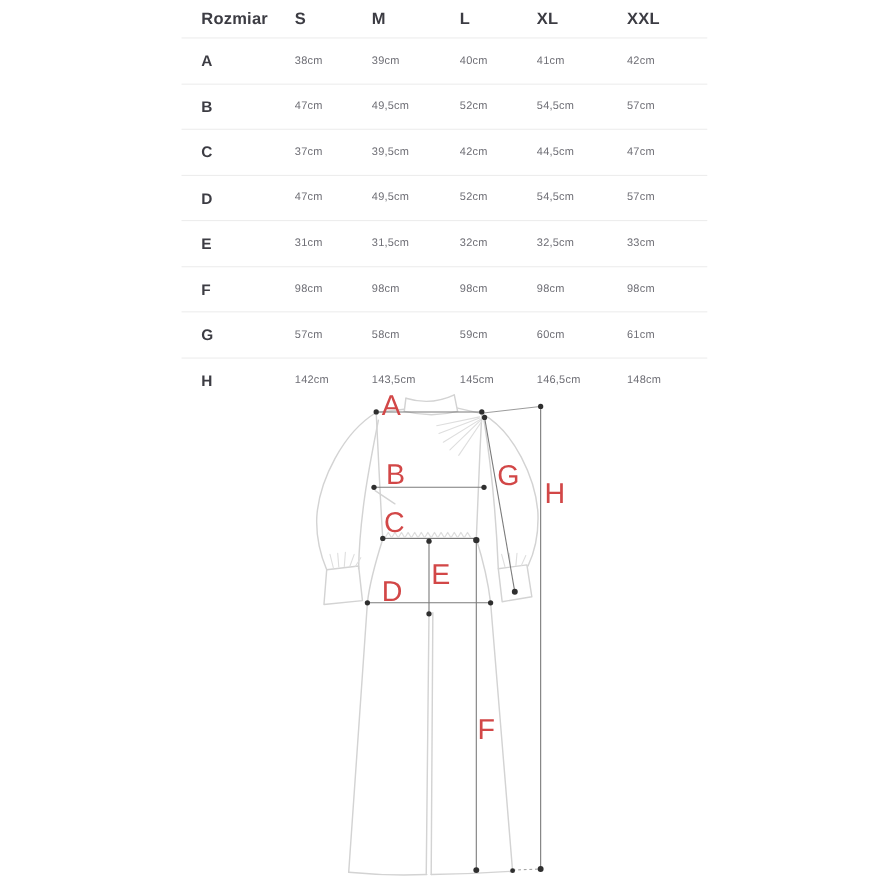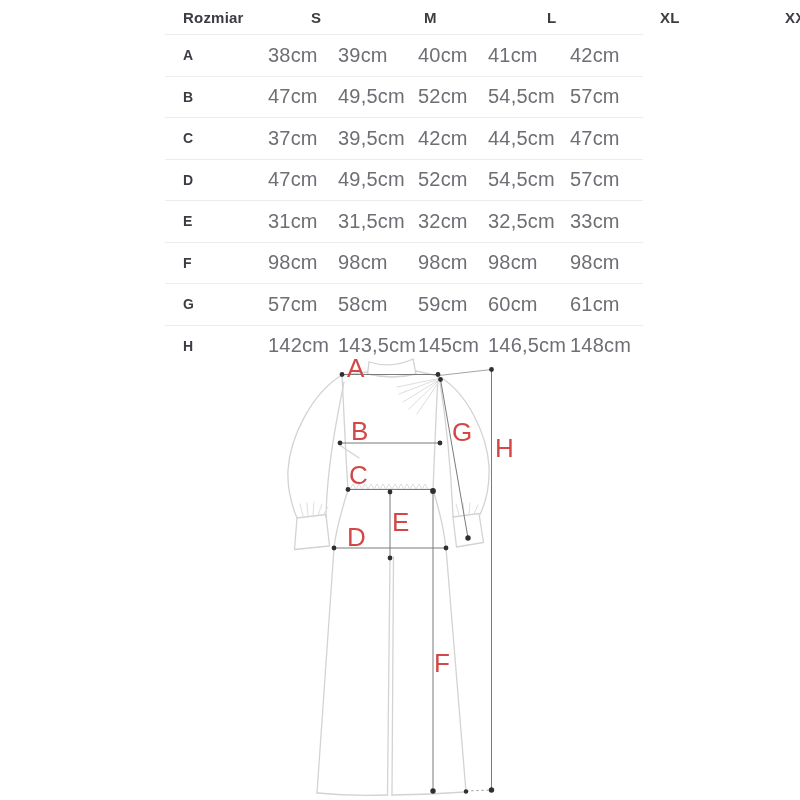--- a/index.html
+++ b/index.html
@@ -13,23 +13,23 @@
   }
   .trow{
     display:grid;
     grid-template-columns:85px 70px 80px 70px 82px auto;
     align-items:center;
     height:41.5px;
     border-top:1px solid #ededed;
     padding-left:18px;
     box-sizing:border-box;
   }
-  .trow.head{height:34px;border-top:none;gap:43px;}
+  .trow.head{height:34px;border-top:none;}
   .cell{
-    font-size:20px;color:#6e6e75;letter-spacing:.2px;white-space:nowrap;
+    font-size:10px;color:#6e6e75;letter-spacing:.2px;white-space:nowrap;
   }
   .cell.label,.trow.head .cell{
     font-weight:bold;color:#3c3c43;font-size:15px;
   }
   .cell.label{font-size:14px;}
   
   .diagram{position:absolute;left:0;top:0;width:800px;height:800px;}
   .garment{stroke:#d3d3d3;fill:none;stroke-width:1.3;stroke-linecap:round;stroke-linejoin:round;}
   .garment.soft{stroke:#dedede;stroke-width:1;}
   .meas{stroke:#7b7b7b;fill:none;stroke-width:1;}

